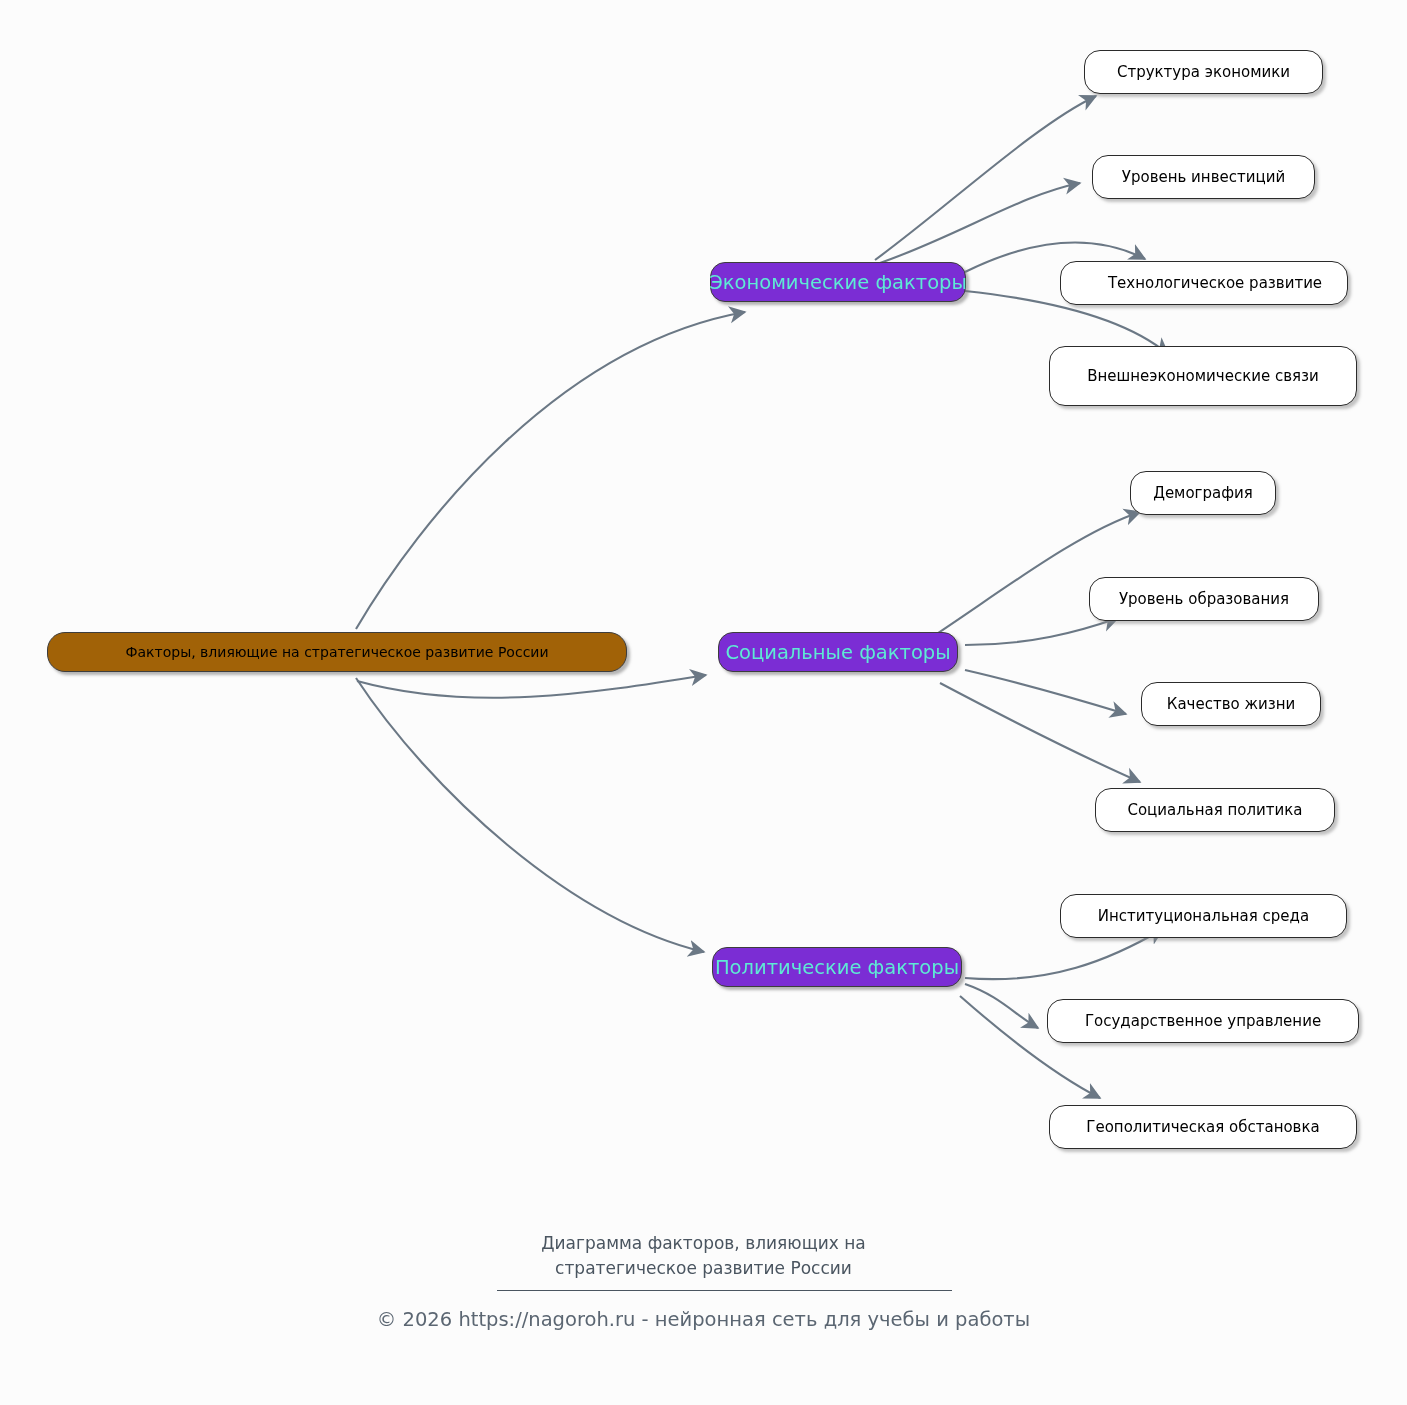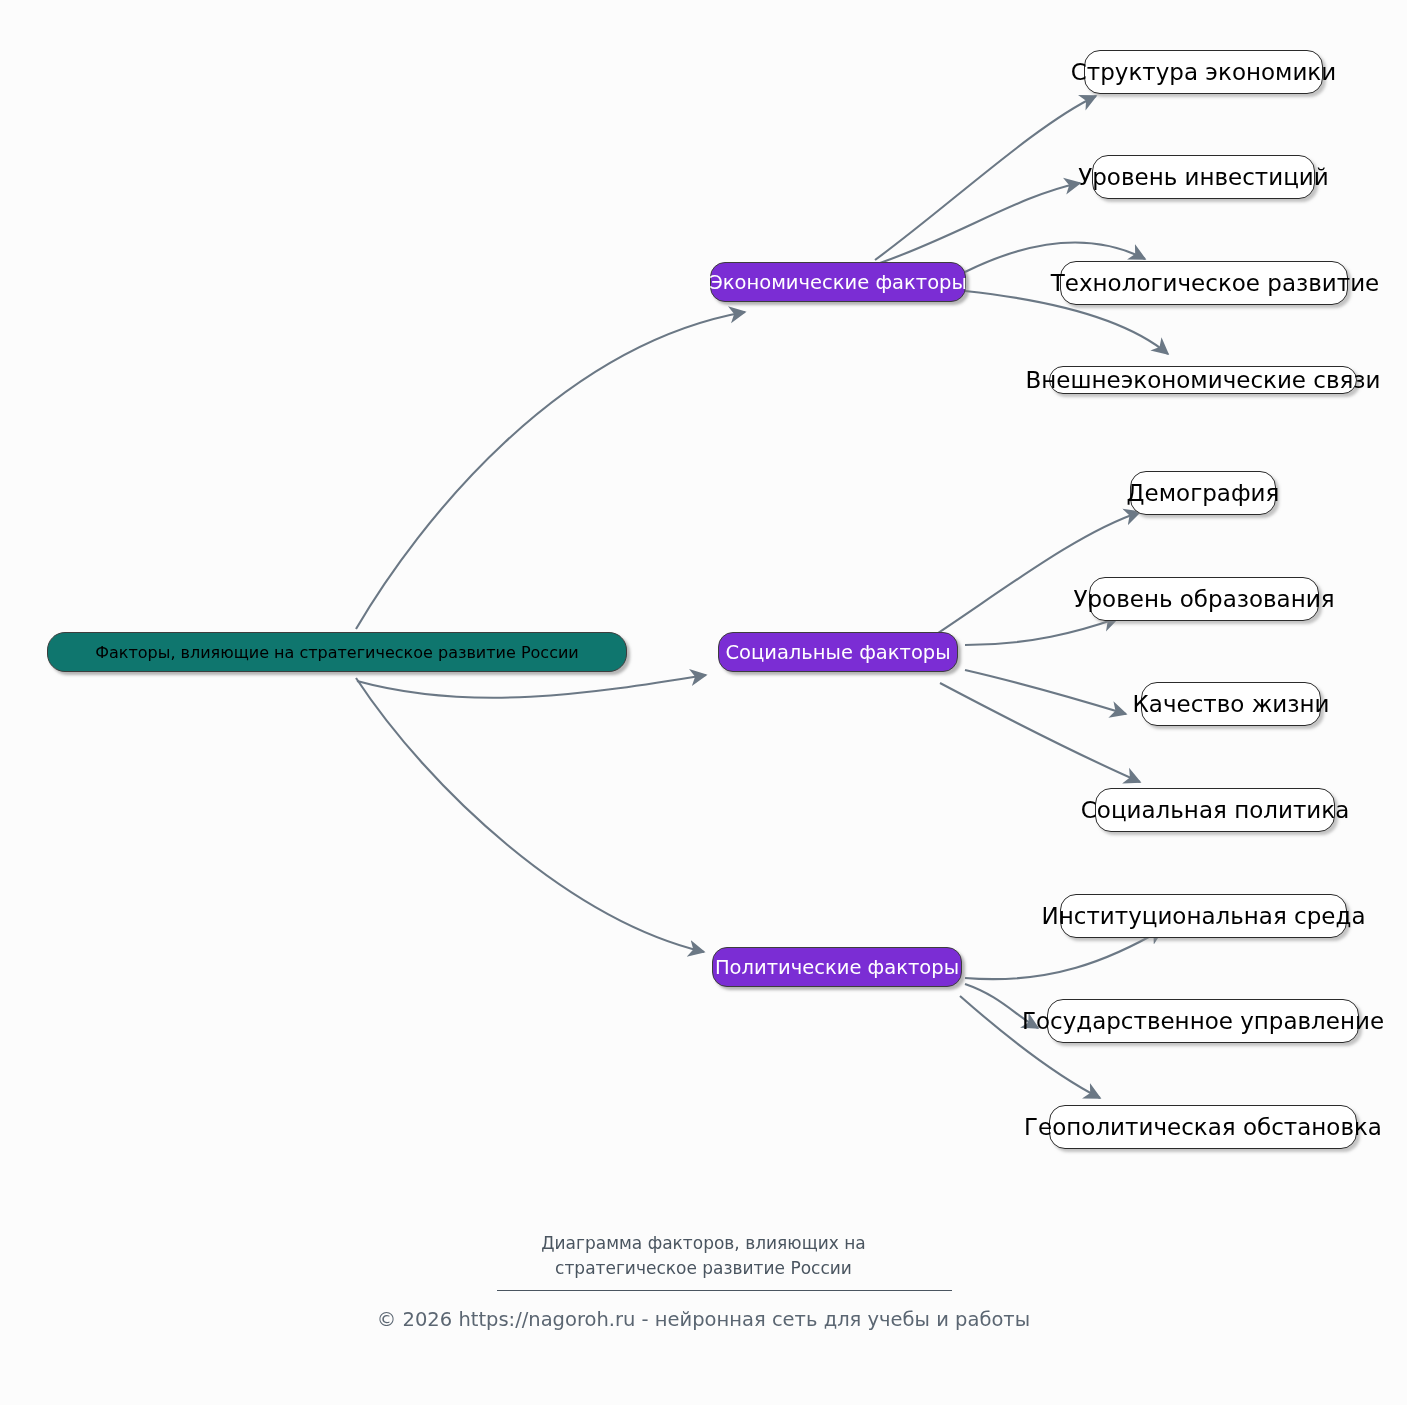--- a/index.html
+++ b/index.html
@@ -35,42 +35,42 @@
     box-sizing: border-box;
     display: flex;
     align-items: center;
     justify-content: center;
     white-space: nowrap;
     border-radius: 14px;
     font-family: "DejaVu Sans", sans-serif;
   }
 
   .node-root {
-    background: #0f766e;
+    background: #a16207;
     border: 1.6px solid #3d3d3d;
     color: #000000;
-    font-size: 16px;
+    font-size: 14px;
     border-radius: 18px;
     box-shadow: 3px 3px 3px rgba(120,120,120,0.55);
   }
 
   .node-branch {
     background: #7b2dd4;
     border: 1.6px solid #3d3d3d;
-    color: #ffffff;
+    color: #5eead4;
     font-size: 19.5px;
     border-radius: 15px;
     box-shadow: 3px 3px 3px rgba(120,120,120,0.55);
   }
 
   .node-leaf {
     background: #ffffff;
     border: 1.7px solid #2b2b2b;
     color: #000000;
-    font-size: 23px;
+    font-size: 15px;
     border-radius: 16px;
     box-shadow: 3px 3px 3px rgba(140,140,140,0.5);
   }
 
   .caption {
     position: absolute;
     left: 0;
     width: 1407px;
     text-align: center;
     color: #4a5560;
@@ -145,21 +145,21 @@
   </div>
 
   <div class="node node-leaf" style="left:1092px; top:155px; width:223px; height:44px;">
     <span>Уровень инвестиций</span>
   </div>
 
   <div class="node node-leaf" style="left:1060px; top:261px; width:288px; height:44px;padding-left:22px;">
     <span>Технологическое развитие</span>
   </div>
 
-  <div class="node node-leaf" style="left:1049px; top:366px; width:308px; height:28px;">
+  <div class="node node-leaf" style="left:1049px; top:346px; width:308px; height:60px;">
     <span>Внешнеэкономические связи</span>
   </div>
 
   <div class="node node-branch" style="left:718px; top:632px; width:240px; height:40px;">
     <span>Социальные факторы</span>
   </div>
 
   <div class="node node-leaf" style="left:1130px; top:471px; width:146px; height:44px;text-align:center;">
     <span>Демография</span>
   </div>

